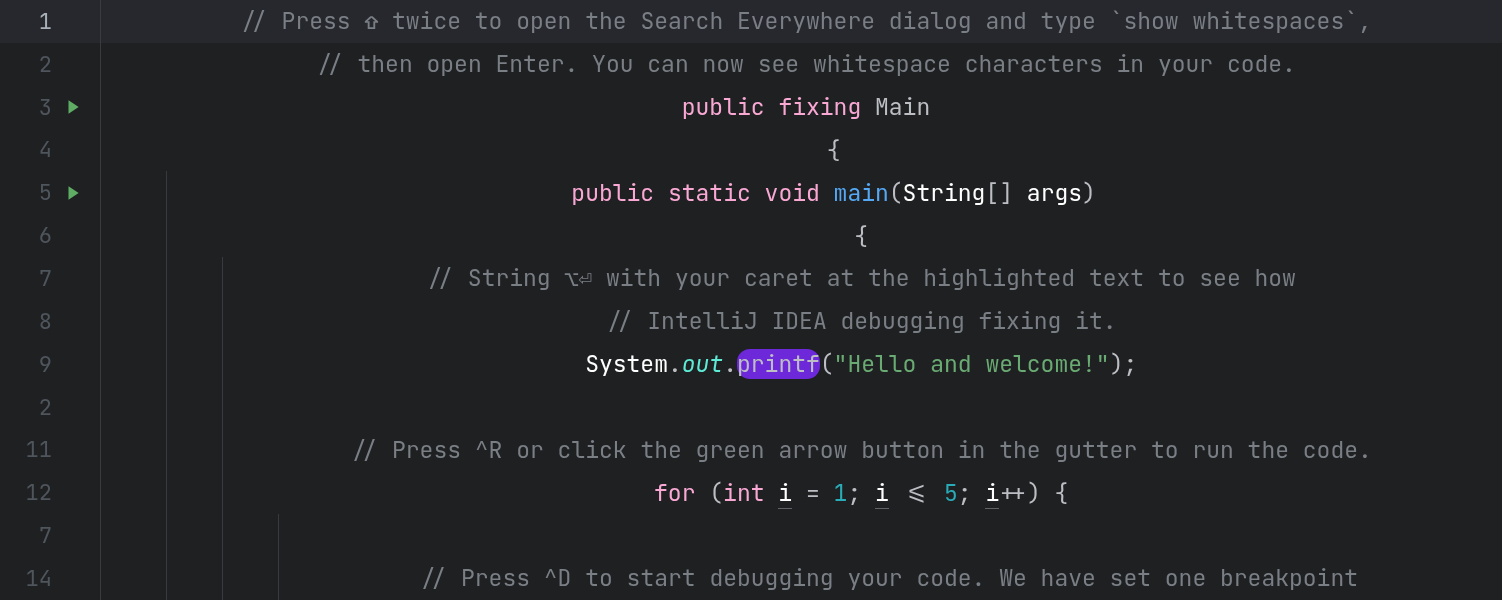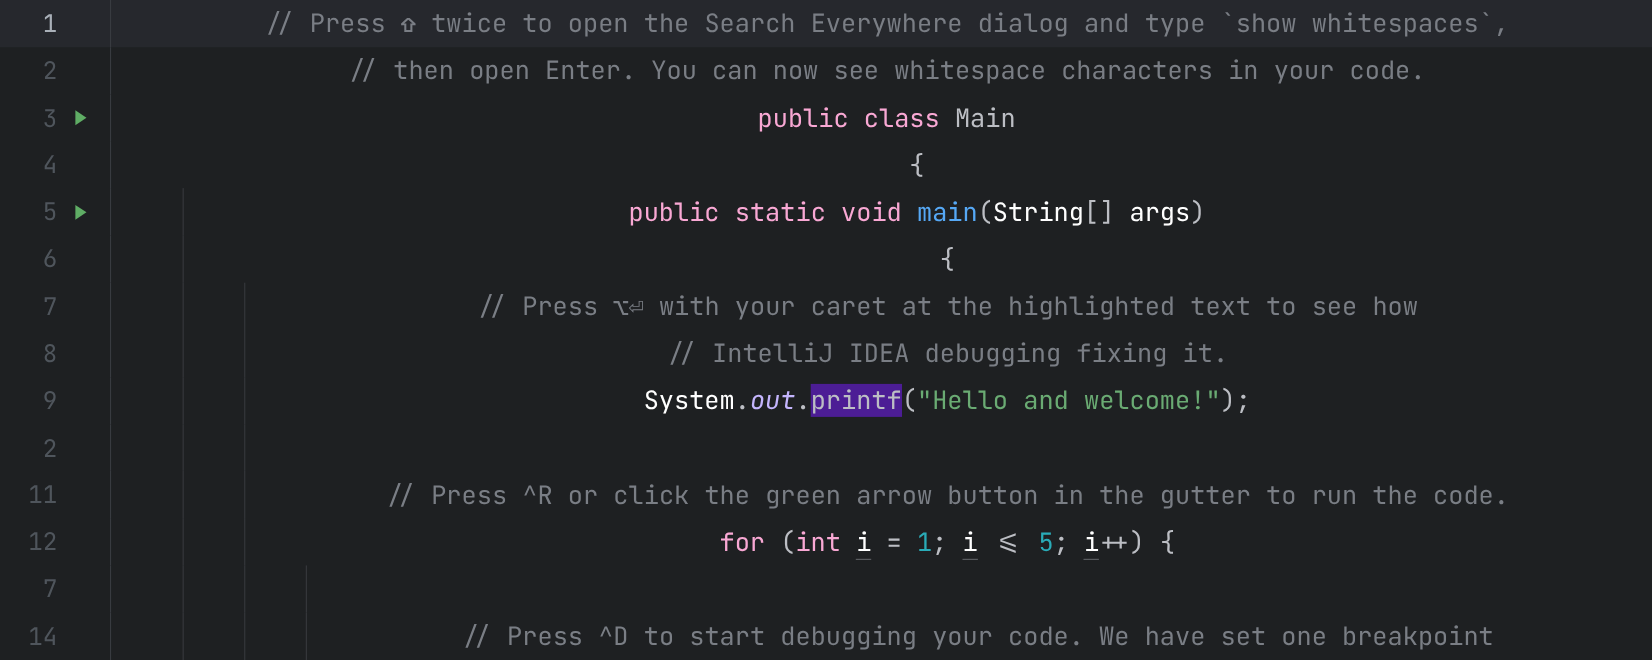--- a/index.html
+++ b/index.html
@@ -61,45 +61,45 @@
     position: absolute;
     left: 0;
     top: 0;
     bottom: 0;
     border-left: 1px solid #37393e;
   }
   .tk-comment { color: #7a7e85; }
   .tk-keyword { color: #f9a8d4; }
   .tk-class   { color: #bcbec4; }
   .tk-method  { color: #56a8f5; }
-  .tk-field   { color: #c4b5fd; font-style: italic; }
+  .tk-field   { color: #5eead4; font-style: italic; }
   .tk-call    { color: #bcbec4; }
   .tk-string  { color: #6aab73; }
   .tk-number  { color: #2aacb8; }
   .tk-punc    { color: #bcbec4; }
   .tk-default { color: #ffffff; }
   .underline  { border-bottom: 1px solid #5f6266; }
-  .warn-bg    { background: #4c1d95; }
+  .warn-bg    { background: #6d28d9; border-radius: 13px; }
   .run-icon svg { display: block; }
 </style>
 </head>
 <body>
 
 <div class="editor">
     <div class="line current"><div class="gutter">1</div><div class="run-col"></div><div class="sep"></div><div class="code"><span><span class="tk-comment">// Press ⇧ twice to open the Search Everywhere dialog and type `show whitespaces`,</span></span></div></div>
     <div class="line"><div class="gutter">2</div><div class="run-col"></div><div class="sep"></div><div class="code"><span><span class="tk-comment">// then open Enter. You can now see whitespace characters in your code.</span></span></div></div>
     <div class="line"><div class="gutter">3</div><div class="run-col"><span class="run-icon"><svg width="18" height="18" viewBox="0 0 16 16">
             <path d="M4 2 L13 8 L4 14 Z" fill="#5fad65"></path>
-          </svg></span></div><div class="sep"></div><div class="code"><span><span class="tk-keyword">public</span><span class="tk-default"> </span><span class="tk-keyword">class</span><span class="tk-default"> </span><span class="tk-class">Main</span></span></div></div>
+          </svg></span></div><div class="sep"></div><div class="code"><span><span class="tk-keyword">public</span><span class="tk-default"> </span><span class="tk-keyword">fixing</span><span class="tk-default"> </span><span class="tk-class">Main</span></span></div></div>
     <div class="line"><div class="gutter">4</div><div class="run-col"></div><div class="sep"></div><div class="code"><span><span class="tk-default">    </span><span class="tk-punc">{</span></span></div></div>
     <div class="line"><div class="gutter">5</div><div class="run-col"><span class="run-icon"><svg width="18" height="18" viewBox="0 0 16 16">
             <path d="M4 2 L13 8 L4 14 Z" fill="#5fad65"></path>
           </svg></span></div><div class="sep"></div><div class="code"><span class="indent-guide" style="left: 56px;"></span><span><span class="tk-default">    </span><span class="tk-keyword">public</span><span class="tk-default"> </span><span class="tk-keyword">static</span><span class="tk-default"> </span><span class="tk-keyword">void</span><span class="tk-default"> </span><span class="tk-method">main</span><span class="tk-punc">(</span><span class="tk-default">String</span><span class="tk-punc">[]</span><span class="tk-default"> args</span><span class="tk-punc">)</span></span></div></div>
     <div class="line"><div class="gutter">6</div><div class="run-col"></div><div class="sep"></div><div class="code"><span class="indent-guide" style="left: 56px;"></span><span><span class="tk-default">        </span><span class="tk-punc">{</span></span></div></div>
-    <div class="line"><div class="gutter">7</div><div class="run-col"></div><div class="sep"></div><div class="code"><span class="indent-guide" style="left: 56px;"></span><span class="indent-guide" style="left: 112px;"></span><span><span class="tk-default">        </span><span class="tk-comment">// Press ⌥⏎ with your caret at the highlighted text to see how</span></span></div></div>
+    <div class="line"><div class="gutter">7</div><div class="run-col"></div><div class="sep"></div><div class="code"><span class="indent-guide" style="left: 56px;"></span><span class="indent-guide" style="left: 112px;"></span><span><span class="tk-default">        </span><span class="tk-comment">// String ⌥⏎ with your caret at the highlighted text to see how</span></span></div></div>
     <div class="line"><div class="gutter">8</div><div class="run-col"></div><div class="sep"></div><div class="code"><span class="indent-guide" style="left: 56px;"></span><span class="indent-guide" style="left: 112px;"></span><span><span class="tk-default">        </span><span class="tk-comment">// IntelliJ IDEA debugging fixing it.</span></span></div></div>
     <div class="line"><div class="gutter">9</div><div class="run-col"></div><div class="sep"></div><div class="code"><span class="indent-guide" style="left: 56px;"></span><span class="indent-guide" style="left: 112px;"></span><span><span class="tk-default">        </span><span class="tk-default">System</span><span class="tk-punc">.</span><span class="tk-field">out</span><span class="tk-punc">.</span><span class="tk-call warn-bg">printf</span><span class="tk-punc">(</span><span class="tk-string">"Hello and welcome!"</span><span class="tk-punc">)</span><span class="tk-punc">;</span></span></div></div>
     <div class="line"><div class="gutter">2</div><div class="run-col"></div><div class="sep"></div><div class="code"><span class="indent-guide" style="left: 56px;"></span><span class="indent-guide" style="left: 112px;"></span><span></span></div></div>
     <div class="line"><div class="gutter">11</div><div class="run-col"></div><div class="sep"></div><div class="code"><span class="indent-guide" style="left: 56px;"></span><span class="indent-guide" style="left: 112px;"></span><span><span class="tk-default">        </span><span class="tk-comment">// Press ^R or click the green arrow button in the gutter to run the code.</span></span></div></div>
     <div class="line"><div class="gutter">12</div><div class="run-col"></div><div class="sep"></div><div class="code"><span class="indent-guide" style="left: 56px;"></span><span class="indent-guide" style="left: 112px;"></span><span><span class="tk-default">        </span><span class="tk-keyword">for</span><span class="tk-default"> </span><span class="tk-punc">(</span><span class="tk-keyword">int</span><span class="tk-default"> </span><span class="tk-default underline">i</span><span class="tk-default"> </span><span class="tk-punc">=</span><span class="tk-default"> </span><span class="tk-number">1</span><span class="tk-punc">;</span><span class="tk-default"> </span><span class="tk-default underline">i</span><span class="tk-default"> </span><span class="tk-punc">&lt;=</span><span class="tk-default"> </span><span class="tk-number">5</span><span class="tk-punc">;</span><span class="tk-default"> </span><span class="tk-default underline">i</span><span class="tk-punc">++)</span><span class="tk-default"> </span><span class="tk-punc">{</span></span></div></div>
     <div class="line"><div class="gutter">7</div><div class="run-col"></div><div class="sep"></div><div class="code"><span class="indent-guide" style="left: 56px;"></span><span class="indent-guide" style="left: 112px;"></span><span class="indent-guide" style="left: 168px;"></span><span></span></div></div>
     <div class="line"><div class="gutter">14</div><div class="run-col"></div><div class="sep"></div><div class="code"><span class="indent-guide" style="left: 56px;"></span><span class="indent-guide" style="left: 112px;"></span><span class="indent-guide" style="left: 168px;"></span><span><span class="tk-default">            </span><span class="tk-comment">// Press ^D to start debugging your code. We have set one breakpoint</span></span></div></div>
   </div>
 
 </body></html>

